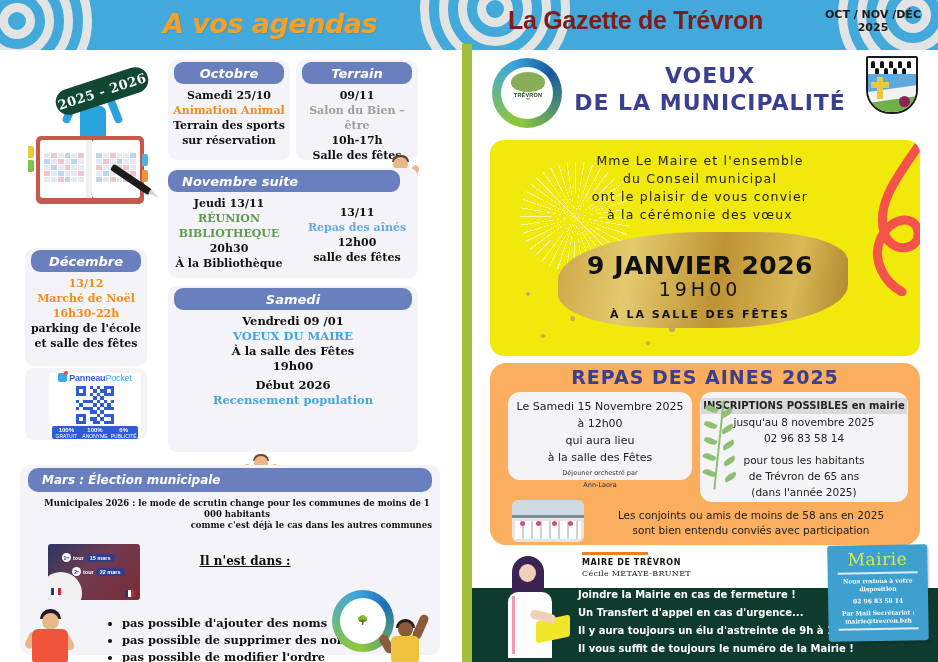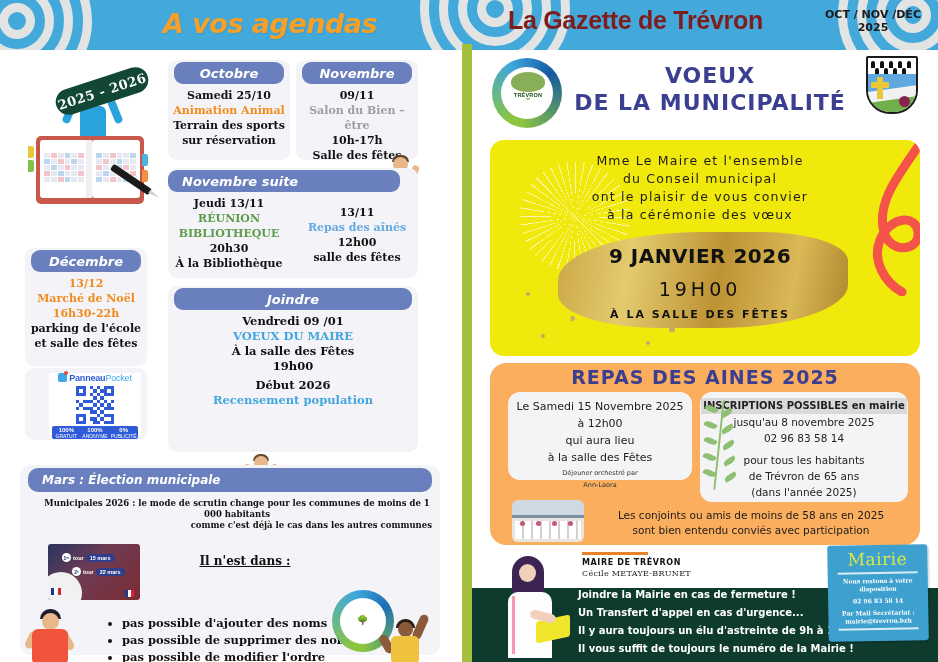--- a/index.html
+++ b/index.html
@@ -292,22 +292,22 @@
   .ribbon {
     position:absolute; right: -6px; top: -4px; width: 120px; height: 160px;
     pointer-events:none;
   }
   .voeux-text {
     position:absolute; left: 40px; top: 12px; width: 340px; text-align:center;
     font-family:"DejaVu Sans", sans-serif; font-size: 12.5px; line-height: 18px;
     color:#1b1b1b; letter-spacing: 1.2px; z-index:3;
   }
   .voeux-date {
-    position:absolute; left: 60px; top: 104px; width: 300px; text-align:center; z-index:4;
-    font-family:"DejaVu Sans", sans-serif; font-weight:bold; font-size:20px; color:#111;
+    position:absolute; left: 60px; top: 111px; width: 300px; text-align:center; z-index:4;
+    font-family:"DejaVu Sans", sans-serif; font-weight:bold; font-size:25px; color:#111;
     letter-spacing: .5px;
   }
   .voeux-hour {
     position:absolute; left: 60px; top: 138px; width: 300px; text-align:center; z-index:4;
     font-family:"DejaVu Sans", sans-serif; font-size:19px; color:#111; letter-spacing: 4px;
   }
   .voeux-place {
     position:absolute; left: 60px; top: 168px; width: 300px; text-align:center; z-index:4;
     font-family:"DejaVu Sans", sans-serif; font-weight:bold; font-size:11px; color:#111; letter-spacing: 2px;
   }
@@ -522,21 +522,21 @@
   <div class="card" style="left:168px; top:10px; width:122px; height:100px;"></div>
   <div class="pill" style="left:174px; top:12px; width:110px; height:22px;">Octobre</div>
   <div class="evt" style="left:168px; top:38px; width:122px;">
     <div>Samedi 25/10</div>
     <div class="hl-orange">Animation Animal</div>
     <div>Terrain des sports</div>
     <div>sur réservation</div>
   </div>
 
   <div class="card" style="left:296px; top:10px; width:122px; height:100px;"></div>
-  <div class="pill" style="left:302px; top:12px; width:110px; height:22px;">Novembre</div>
+  <div class="pill" style="left:302px; top:12px; width:110px; height:22px;">Terrain</div>
   <div class="evt" style="left:296px; top:38px; width:122px;">
     <div>09/11</div>
     <div class="hl-gray">Salon du Bien – être</div>
     <div>10h-17h</div>
     <div>Salle des fêtes</div>
   </div>
 
   <div class="boy">
     <div class="boy-armU"></div>
     <div class="boy-hair"></div>
@@ -568,21 +568,21 @@
   <div class="pill" style="left:31px; top:200px; width:110px; height:22px;">Décembre</div>
   <div class="evt" style="left:25px; top:226px; width:122px;">
     <div class="hl-orange">13/12</div>
     <div class="hl-orange">Marché de Noël</div>
     <div class="hl-orange">16h30-22h</div>
     <div>parking de l'école</div>
     <div>et salle des fêtes</div>
   </div>
 
   <div class="card" style="left:168px; top:236px; width:250px; height:166px;"></div>
-  <div class="pill" style="left:174px; top:238px; width:238px; height:22px;">Joindre</div>
+  <div class="pill" style="left:174px; top:238px; width:238px; height:22px;">Samedi</div>
   <div class="evt" style="left:168px; top:264px; width:250px; font-size:11.5px;">
     <div>Vendredi 09 /01</div>
     <div class="hl-blue">VOEUX DU MAIRE</div>
     <div>À la salle des Fêtes</div>
     <div>19h00</div>
   </div>
   <div class="evt" style="left:168px; top:328px; width:250px; font-size:11.5px;">
     <div>Début 2026</div>
     <div class="hl-blue">Recensement population</div>
   </div>

